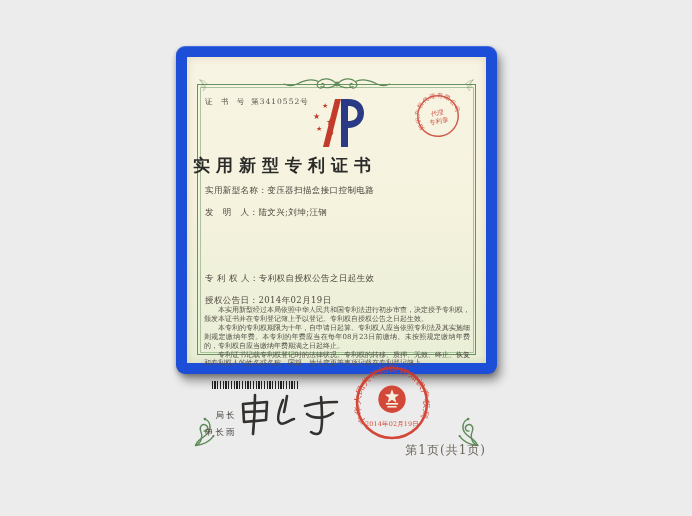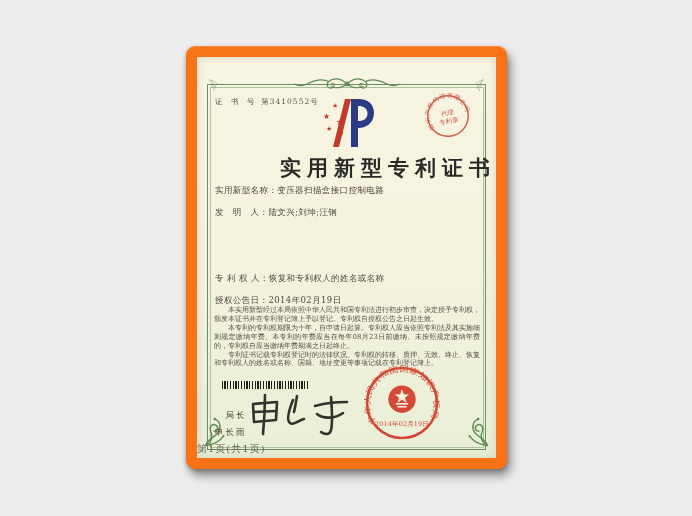--- a/index.html
+++ b/index.html
@@ -3,22 +3,22 @@
 <meta charset="utf-8">
 <style>
   html,body{margin:0;padding:0;}
   body{
     width:692px;height:516px;position:relative;overflow:hidden;
     background:#ececec;
     font-family:"DejaVu Serif","Liberation Serif",serif;
   }
   
   .cert-frame{
-    position:absolute;left:186px;top:46px;width:321px;height:423px;
-    background:#f97316;border-radius:9px;
+    position:absolute;left:176px;top:46px;width:321px;height:328px;
+    background:#1d4ed8;border-radius:9px;
     box-shadow:4px 7px 10px rgba(0,0,0,.38),0 2px 4px rgba(0,0,0,.25),inset 0 1px 0 rgba(255,255,255,.18);
   }
   .paper{
     position:absolute;inset:11px;
     background:linear-gradient(180deg,#f8f4e3 0%,#f5f2de 50%,#e9efd6 100%);
     box-shadow:inset 0 0 8px rgba(120,110,70,.22);
   }
   
   .gborder{position:absolute;left:10px;right:10px;top:27px;bottom:8px;border:1px solid #679260;}
   .gborder::after{content:"";position:absolute;inset:1.5px;border:1px solid #a9c49d;}
@@ -30,43 +30,43 @@
   .flourish.tr{right:12px;top:22px;width:13px;height:13px;transform:scale(-1,-1);opacity:.7;}
 
   
   .cert-no{position:absolute;left:18px;top:40px;font-size:7.5px;letter-spacing:1px;color:#59544b;}
   .cert-no .lbl{margin-right:4px;letter-spacing:3px;}
   .logo{position:absolute;left:127px;top:40px;width:50px;height:52px;}
   .logo svg{position:absolute;left:0;top:0;}
   .lstar{position:absolute;color:#c33b2b;line-height:1;font-family:"DejaVu Sans",sans-serif;}
   .agent-seal{position:absolute;left:228px;top:36px;width:46px;height:46px;transform:rotate(-10deg);opacity:.82;}
   .title{
-    position:absolute;left:0;right:0;top:97px;text-align:right;
-    font-size:21px;font-weight:bold;color:#2a2a28;letter-spacing:6px;text-indent:6px;
+    position:absolute;left:0;right:0;top:97px;text-align:left;
+    font-size:17px;font-weight:bold;color:#2a2a28;letter-spacing:6px;text-indent:6px;
   }
 
   
   .field{position:absolute;left:18px;font-size:8.5px;color:#4c463e;letter-spacing:.4px;white-space:nowrap;}
   .field .flabel{color:#4c463e;}
   .f0{top:128px}.f1{top:150px}.f2{top:172px}.f3{top:194px}.f4{top:216px}.f5{top:238px}
 
   
   .paras{position:absolute;left:17px;right:16px;top:249px;}
   .paras p{margin:0;font-size:7px;line-height:8.9px;text-indent:2em;text-align:justify;color:#56504a;}
 
   
   .barcode{
     position:absolute;left:25px;top:324px;width:88px;height:8px;
     background:repeating-linear-gradient(90deg,#20201e 0 1px,transparent 1px 2px,#20201e 2px 4px,transparent 4px 5px,#20201e 5px 6px,transparent 6px 8px,#20201e 8px 9px,transparent 9px 11px);
   }
   .director{position:absolute;left:18px;top:353px;font-size:8.5px;color:#46413a;letter-spacing:2px;}
   .director div{margin-bottom:5px;text-align:right;}
   .signature{position:absolute;left:46px;top:333px;width:112px;height:52px;}
   .big-seal{position:absolute;left:167px;top:308px;width:76px;height:76px;opacity:.9;}
-  .footer{position:absolute;left:0;right:0;top:385px;text-align:left;font-size:10px;color:#6b655a;letter-spacing:1px;}
+  .footer{position:absolute;left:0;right:0;top:385px;text-align:right;font-size:12px;color:#6b655a;letter-spacing:1px;}
 </style>
 </head>
 <body>
 
 <svg width="0" height="0" style="position:absolute">
   <defs>
     <symbol id="flourishSym" viewBox="0 0 40 40">
       <g fill="none" stroke="#5d8a57" stroke-width="1.6" stroke-linecap="round">
         <path d="M3,37 C10,34 12,26 9,20 C7,15 11,11 15,13 C19,15 17,21 13,20"></path>
         <path d="M3,37 C6,28 14,28 18,22 C22,16 20,8 14,6"></path>
@@ -136,21 +136,21 @@
           <textPath href="#agentArc" startOffset="4">知识产权代理有限公司</textPath>
         </text>
         <text x="25" y="24" text-anchor="middle" font-size="7" fill="#c8382a">代理</text>
         <text x="25" y="33" text-anchor="middle" font-size="7" fill="#c8382a">专利章</text>
       </svg>
 
       <div class="title">实用新型专利证书</div>
 
       <div class="field f1"><span class="flabel">发　明　人：</span><span>陆文兴;刘坤;汪钢</span></div>
       <div class="field f0"><span class="flabel">实用新型名称：</span><span>变压器扫描盒接口控制电路</span></div>
-      <div class="field f4"><span class="flabel">专 利 权 人：</span><span>恢复和专利权人的姓名或名称</span></div>
+      <div class="field f4"><span class="flabel">专 利 权 人：</span><span>专利权自授权公告之日起生效</span></div>
       <div class="field f5"><span class="flabel">授权公告日：</span><span>2014年02月19日</span></div>
 
       <div class="paras">
         <p>本实用新型经过本局依照中华人民共和国专利法进行初步审查，决定授予专利权，颁发本证书并在专利登记簿上予以登记。专利权自授权公告之日起生效。</p>
         <p>本专利的专利权期限为十年，自申请日起算。专利权人应当依照专利法及其实施细则规定缴纳年费。本专利的年费应当在每年08月23日前缴纳。未按照规定缴纳年费的，专利权自应当缴纳年费期满之日起终止。</p>
         <p>专利证书记载专利权登记时的法律状况。专利权的转移、质押、无效、终止、恢复和专利权人的姓名或名称、国籍、地址变更等事项记载在专利登记簿上。</p>
       </div>
 
       <div class="barcode"></div>
 

